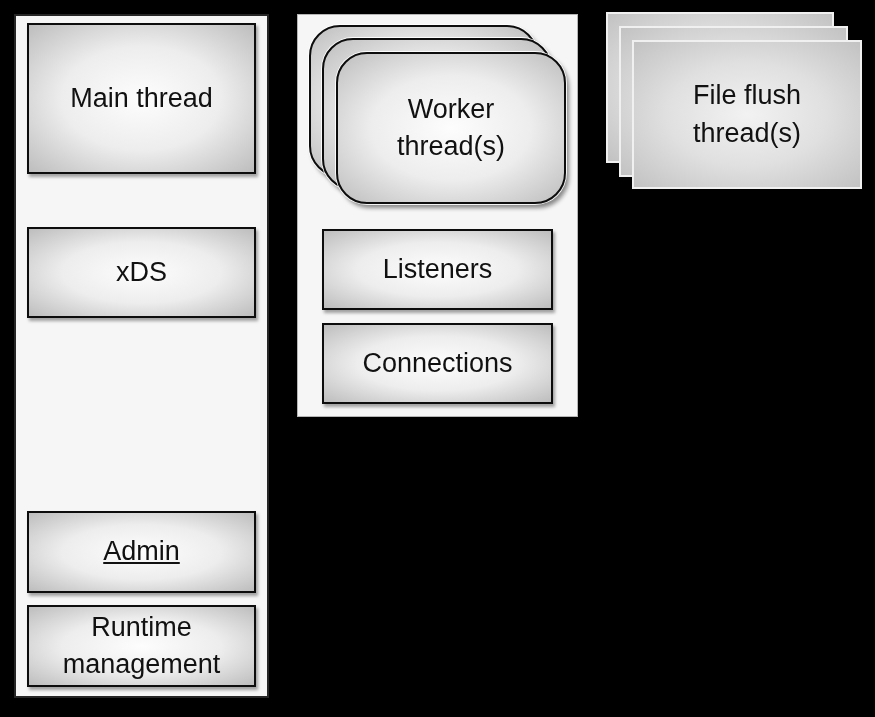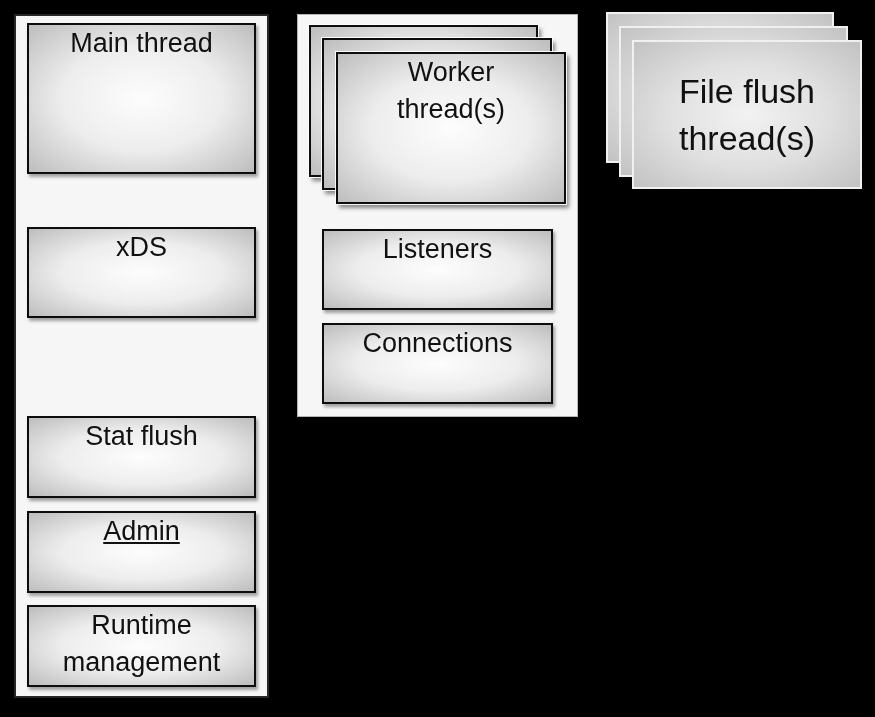--- a/index.html
+++ b/index.html
@@ -36,51 +36,52 @@
     box-shadow: 2px 2px 2px rgba(0,0,0,0.6);
   }
 
   
   .box {
     position: absolute;
     box-sizing: border-box;
     border: 2px solid #0d0d0d;
     background: radial-gradient(ellipse at center, #fdfdfd 0%, #ededed 50%, #bdbdbd 100%);
     display: flex;
-    align-items: flex-start;
+    align-items: center;
     justify-content: center;
     text-align: center;
     color: #111111;
     font-size: 27px;
     line-height: 1.38;
     box-shadow: 2px 3px 3px rgba(0,0,0,0.35);
     z-index: 4;
   }
   .box .label {
     white-space: pre-line;
     padding: 0 6px;
   }
 
   
   .stack-box {
     box-shadow: 0 0 0 1px rgba(255,255,255,0.9), 3px 4px 4px rgba(0,0,0,0.45);
+    border-radius: 31px;
   }
 
   
   .soft-box {
     position: absolute;
     box-sizing: border-box;
     border: 2px solid #f0f0f0;
     background: radial-gradient(ellipse at center, #f2f2f2 0%, #e0e0e0 50%, #c2c2c2 100%);
     display: flex;
     align-items: center;
     justify-content: center;
     text-align: left;
     color: #111111;
-    font-size: 34px;
+    font-size: 27px;
     line-height: 1.38;
     box-shadow: 4px 4px 3px rgba(0,0,0,0.8);
   }
   .soft-box .label {
     white-space: pre-line;
     padding: 0 6px;
   }
 
   
   #box-main-thread        { left: 27px; top: 23px;  width: 229px; height: 151px; }
@@ -111,23 +112,20 @@
 
   <div class="box" id="box-main-thread">
     <span class="label">Main thread</span>
   </div>
 
   <div class="box" id="box-xds">
     <span class="label">xDS</span>
   </div>
 
 
-  <div class="box" id="box-stat-flush">
-    <span class="label">Stat flush</span>
-  </div>
 
   <div class="box" id="box-admin">
     <span class="label">Admin</span>
   </div>
 
   <div class="box" id="box-process-management">
     <span class="label">Runtime
 management</span>
   </div>
 

